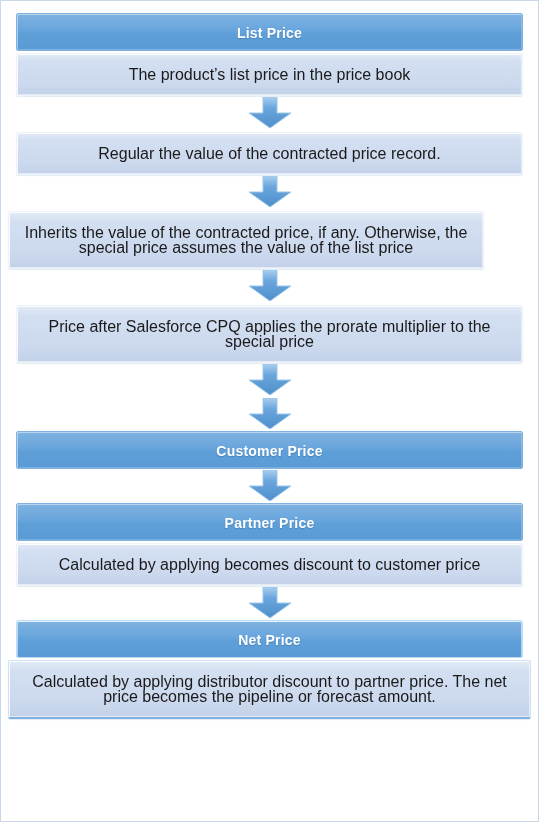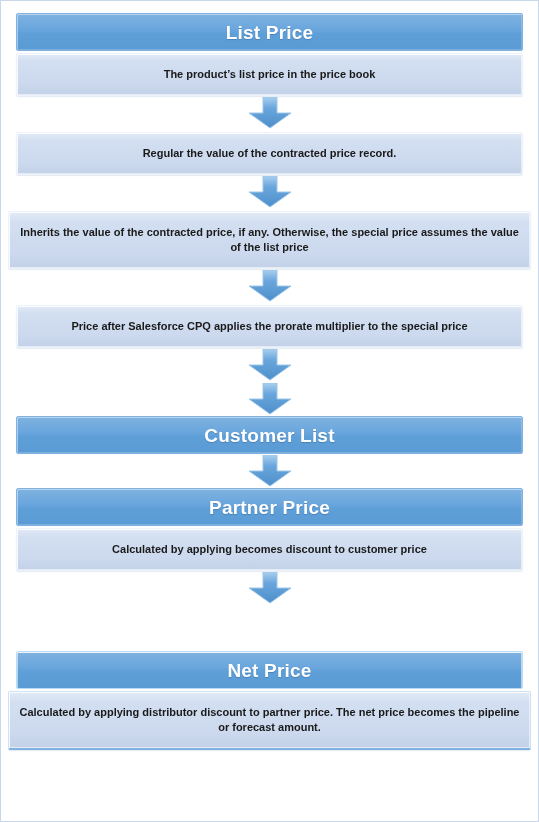--- a/index.html
+++ b/index.html
@@ -31,21 +31,21 @@
   }
 
   
   .stage-header {
     position: relative;
     box-sizing: border-box;
     height: 38px;
     line-height: 38px;
     text-align: center;
     color: #ffffff;
-    font-size: 19px;
+    font-size: 14px;
     font-weight: bold;
     letter-spacing: 0.2px;
     background: linear-gradient(to bottom,
                 #7fb2e0 0%,
                 #6aa6dd 42%,
                 #5e9fd8 55%,
                 #5a9bd5 100%);
     border: 1px solid #7fb2e0;
     border-radius: 2px;
     box-shadow: inset 1px 1px 0 rgba(255,255,255,0.45),
@@ -58,47 +58,45 @@
     position: relative;
     box-sizing: border-box;
     margin-top: 2px;
     padding: 13px 10px;
     min-height: 28px;
     display: flex;
     align-items: center;
     justify-content: center;
     text-align: center;
     color: #1a1a1a;
-    font-size: 11px;
+    font-size: 16px;
     line-height: 15px;
     background: linear-gradient(to bottom,
                 #e2eaf6 0%,
                 #d3dff1 18%,
                 #ccd9ee 70%,
                 #c3d2e9 100%);
     border: 1px solid #eef3fa;
     border-radius: 2px;
     box-shadow: inset 1px 1px 0 rgba(255,255,255,0.85),
                 inset -1px -1px 0 rgba(255,255,255,0.55),
                 0 1px 1px rgba(120,150,190,0.20);
-    font-weight: bold;
   }
 
   .stage-body.wide {
-    width: 523px;
+    width: 476px;
     margin-left: -8px;
   }
 
   
   .flow-stage.final .stage-header {
     border: 1px solid #bcdcf5;
     box-shadow: inset 0 1px 0 rgba(255,255,255,0.85),
                 inset 1px 0 0 rgba(255,255,255,0.55),
                 inset -1px 0 0 rgba(255,255,255,0.55);
-    margin-top: 46px;
   }
   .flow-stage.final .stage-body {
     width: 523px;
     margin-left: -8px;
     border: 1px solid #cfe2f5;
     border-bottom: 2px solid #7fb2e0;
   }
 
   
   .connector {
@@ -166,21 +164,21 @@
   </div>
 
 
   <div class="connector">
     <svg width="46" height="32" viewBox="0 0 46 32">
       <polygon points="16,0 30,0 30,16 44,16 23,31 2,16 16,16" fill="url(#ag1)" stroke="#9cc6e8" stroke-width="1"></polygon>
     </svg>
   </div>
 
   <div class="flow-stage">
-    <div class="stage-header">Customer List</div>
+    <div class="stage-header">Customer Price</div>
   </div>
 
   <div class="connector">
     <svg width="46" height="32" viewBox="0 0 46 32">
       <polygon points="16,0 30,0 30,16 44,16 23,31 2,16 16,16" fill="url(#ag1)" stroke="#9cc6e8" stroke-width="1"></polygon>
     </svg>
   </div>
 
   <div class="flow-stage">
     <div class="stage-header">Partner Price</div>

